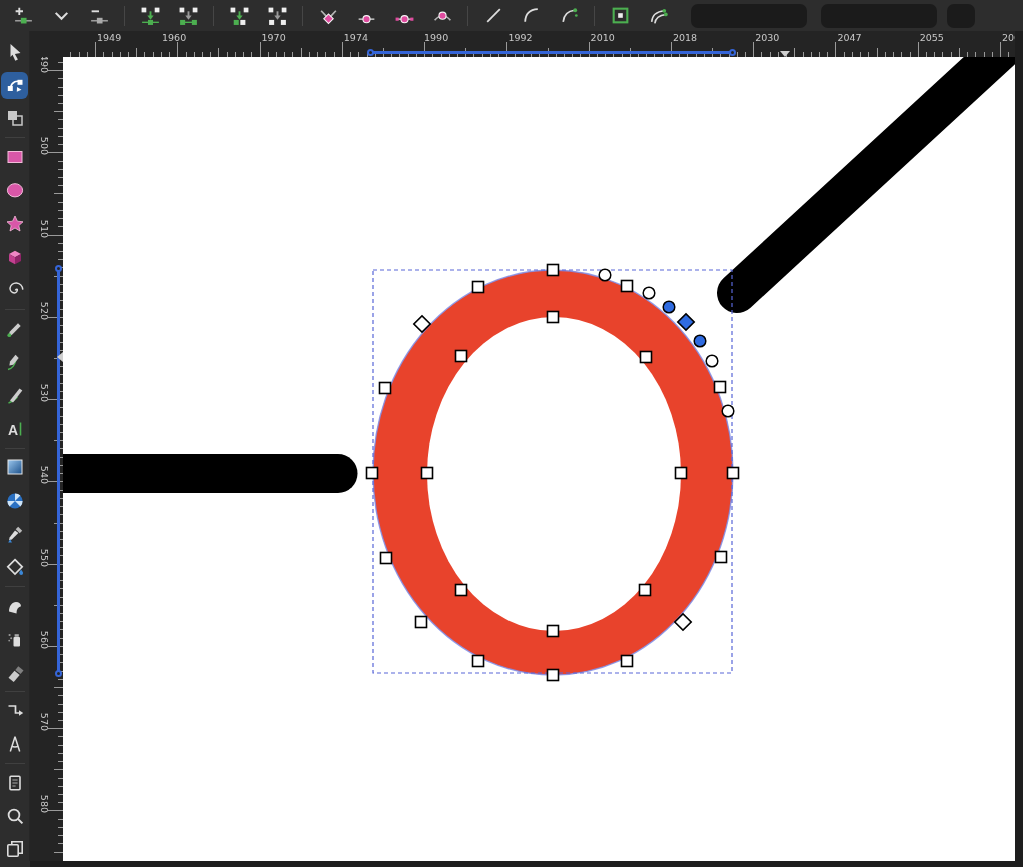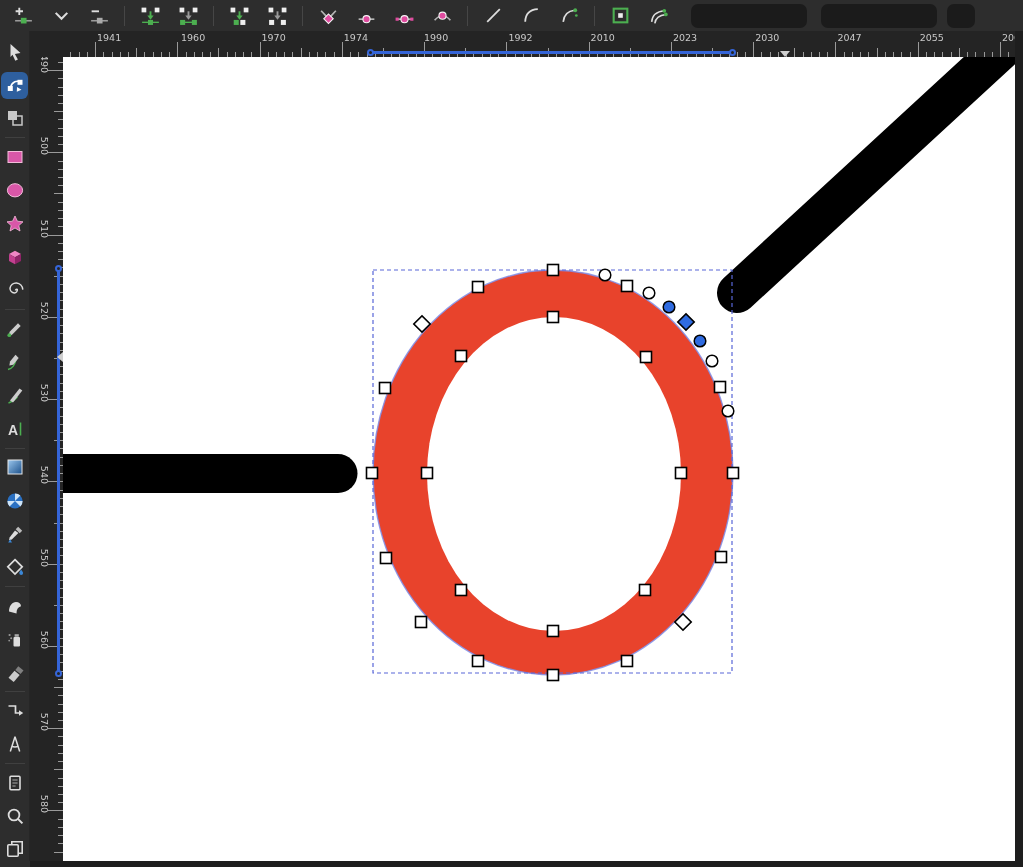--- a/index.html
+++ b/index.html
@@ -390,32 +390,32 @@
         <rect x="4.2" y="9" width="10" height="7.5" rx="1.2" fill="#ececec"></rect>
       </svg>
     </span>
   </div>
 
   <div id="hruler">
       <div class="htick" style="left:40.3px;height:5px"></div>
       <div class="htick" style="left:48.5px;height:5px"></div>
       <div class="htick" style="left:56.8px;height:5px"></div>
       <div class="htick" style="left:65.0px;height:15px"></div>
-      <div class="hlabel" style="left:67.0px">1941</div>
+      <div class="hlabel" style="left:67.0px">1949</div>
       <div class="htick" style="left:73.2px;height:5px"></div>
       <div class="htick" style="left:81.5px;height:5px"></div>
       <div class="htick" style="left:89.7px;height:5px"></div>
       <div class="htick" style="left:97.9px;height:5px"></div>
       <div class="htick" style="left:106.1px;height:9px"></div>
       <div class="htick" style="left:114.4px;height:5px"></div>
       <div class="htick" style="left:122.6px;height:5px"></div>
       <div class="htick" style="left:130.8px;height:5px"></div>
       <div class="htick" style="left:139.0px;height:5px"></div>
       <div class="htick" style="left:147.3px;height:15px"></div>
-      <div class="hlabel" style="left:151px">1960</div>
+      <div class="hlabel" style="left:132px">1960</div>
       <div class="htick" style="left:155.5px;height:5px"></div>
       <div class="htick" style="left:163.7px;height:5px"></div>
       <div class="htick" style="left:172.0px;height:5px"></div>
       <div class="htick" style="left:180.2px;height:5px"></div>
       <div class="htick" style="left:188.4px;height:9px"></div>
       <div class="htick" style="left:196.6px;height:5px"></div>
       <div class="htick" style="left:204.9px;height:5px"></div>
       <div class="htick" style="left:213.1px;height:5px"></div>
       <div class="htick" style="left:221.3px;height:5px"></div>
       <div class="htick" style="left:229.5px;height:15px"></div>
@@ -467,21 +467,21 @@
       <div class="htick" style="left:566.8px;height:5px"></div>
       <div class="htick" style="left:575.1px;height:5px"></div>
       <div class="htick" style="left:583.3px;height:5px"></div>
       <div class="htick" style="left:591.5px;height:5px"></div>
       <div class="htick" style="left:599.8px;height:9px"></div>
       <div class="htick" style="left:608.0px;height:5px"></div>
       <div class="htick" style="left:616.2px;height:5px"></div>
       <div class="htick" style="left:624.4px;height:5px"></div>
       <div class="htick" style="left:632.7px;height:5px"></div>
       <div class="htick" style="left:640.9px;height:15px"></div>
-      <div class="hlabel" style="left:642.9px">2023</div>
+      <div class="hlabel" style="left:642.9px">2018</div>
       <div class="htick" style="left:649.1px;height:5px"></div>
       <div class="htick" style="left:657.3px;height:5px"></div>
       <div class="htick" style="left:665.6px;height:5px"></div>
       <div class="htick" style="left:673.8px;height:5px"></div>
       <div class="htick" style="left:682.0px;height:9px"></div>
       <div class="htick" style="left:690.3px;height:5px"></div>
       <div class="htick" style="left:698.5px;height:5px"></div>
       <div class="htick" style="left:706.7px;height:5px"></div>
       <div class="htick" style="left:714.9px;height:5px"></div>
       <div class="htick" style="left:723.2px;height:15px"></div>

